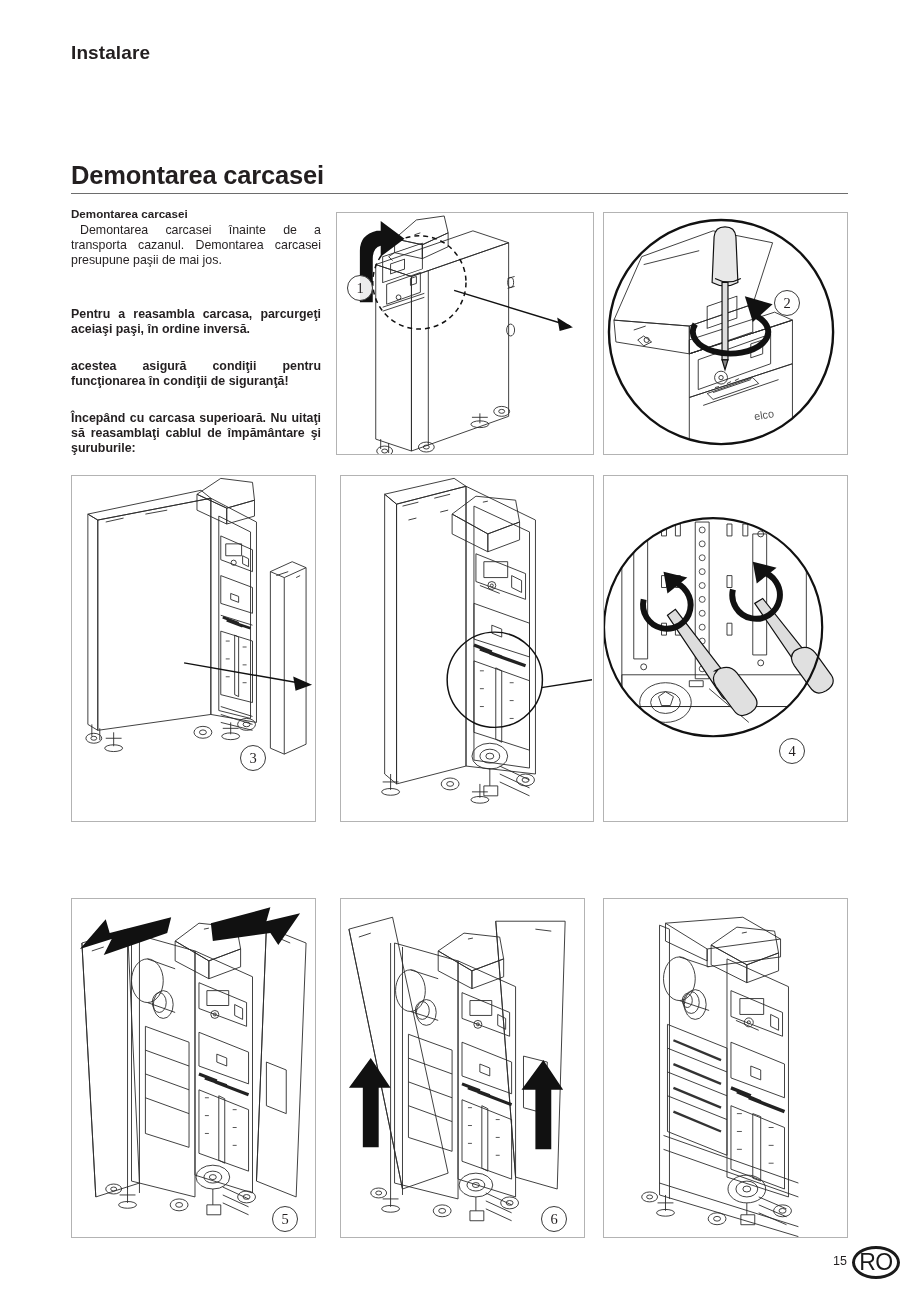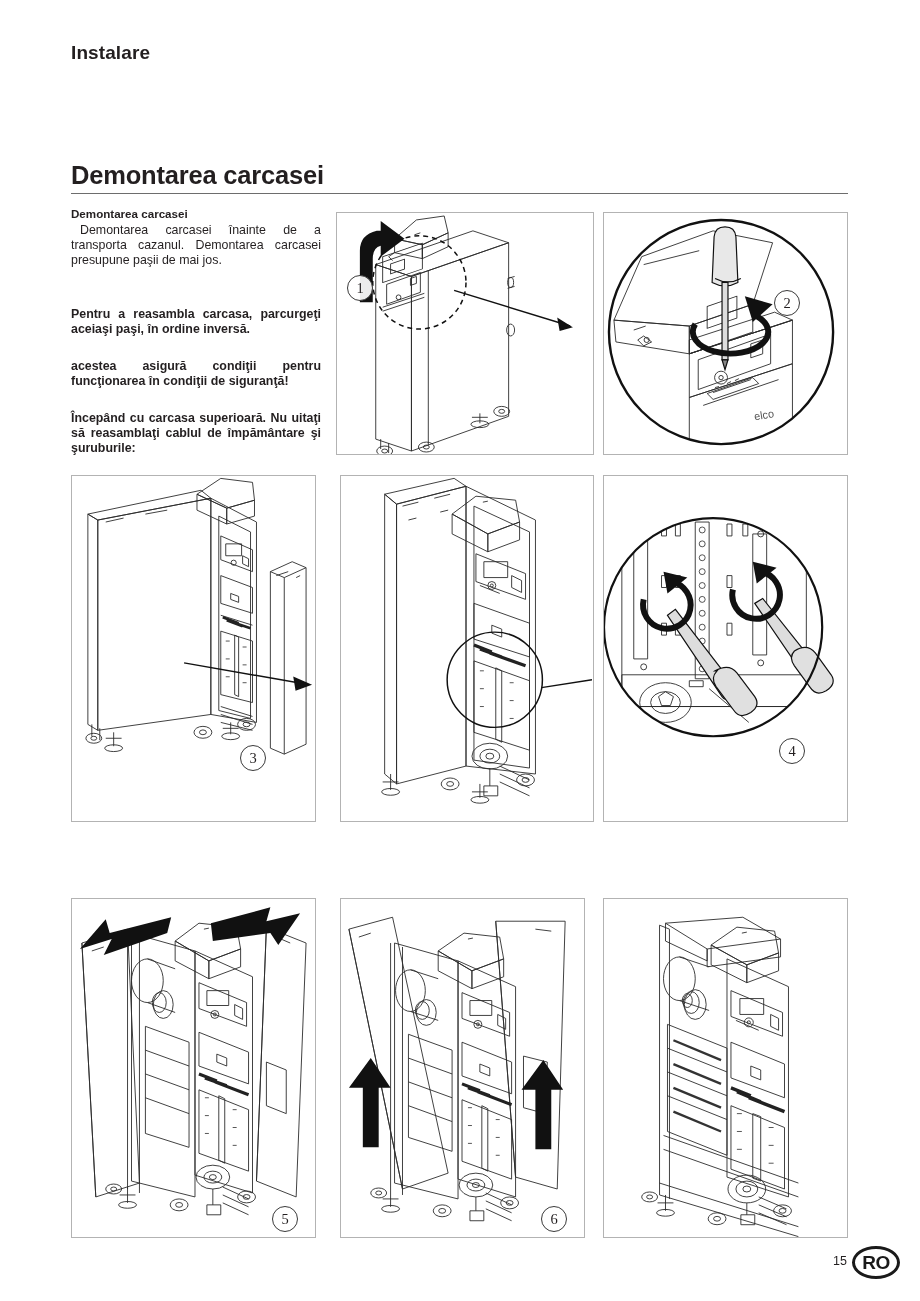--- a/index.html
+++ b/index.html
@@ -69,21 +69,21 @@
   .page-number {
     position: absolute; right: 73px; bottom: 33px;
     font-size: 12.5px; color: #231f20;
   }
   .lang-badge {
     position: absolute; right: 20px; bottom: 22px;
     width: 48px; height: 33px;
     border: 3.4px solid #1a1a1a;
     border-radius: 50%;
     display: flex; align-items: center; justify-content: center;
-    font-size: 19px; font-weight: bold; letter-spacing: -.5px;
+    font-size: 23px; font-weight: normal; letter-spacing: -.5px;
     color: #1a1a1a;
   }
 </style>
 </head>
 <body>
 
 <div class="page">
 
   <div class="running-head">Instalare</div>
 

